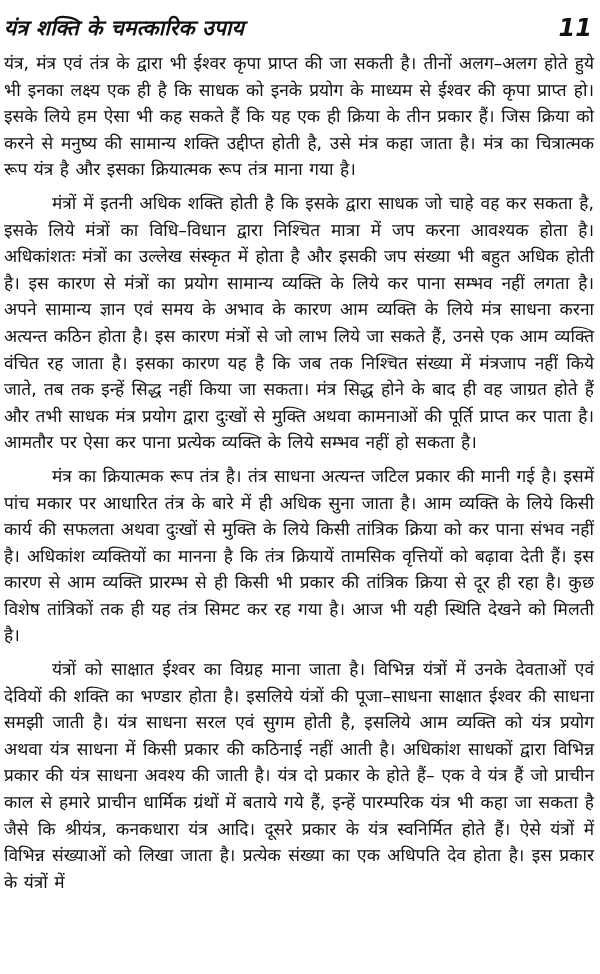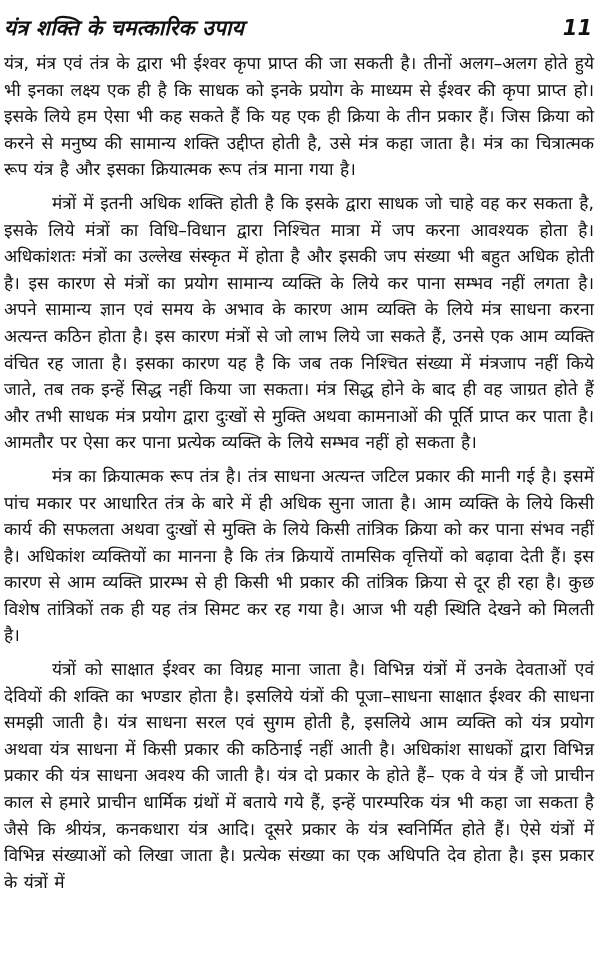--- a/index.html
+++ b/index.html
@@ -36,21 +36,21 @@
       font-weight: bold;
       font-style: italic;
       font-size: 21px;
       line-height: 28px;
       letter-spacing: 0.2px;
       color: #111111;
     }
     .page-number {
       font-weight: bold;
       font-style: italic;
-      font-size: 21px;
+      font-size: 24px;
       line-height: 28px;
       padding-right: 2px;
       color: #111111;
     }
     .body-text {
       margin-top: 8px;
     }
     .para {
       font-size: 17.3px;
       line-height: 26.6px;

